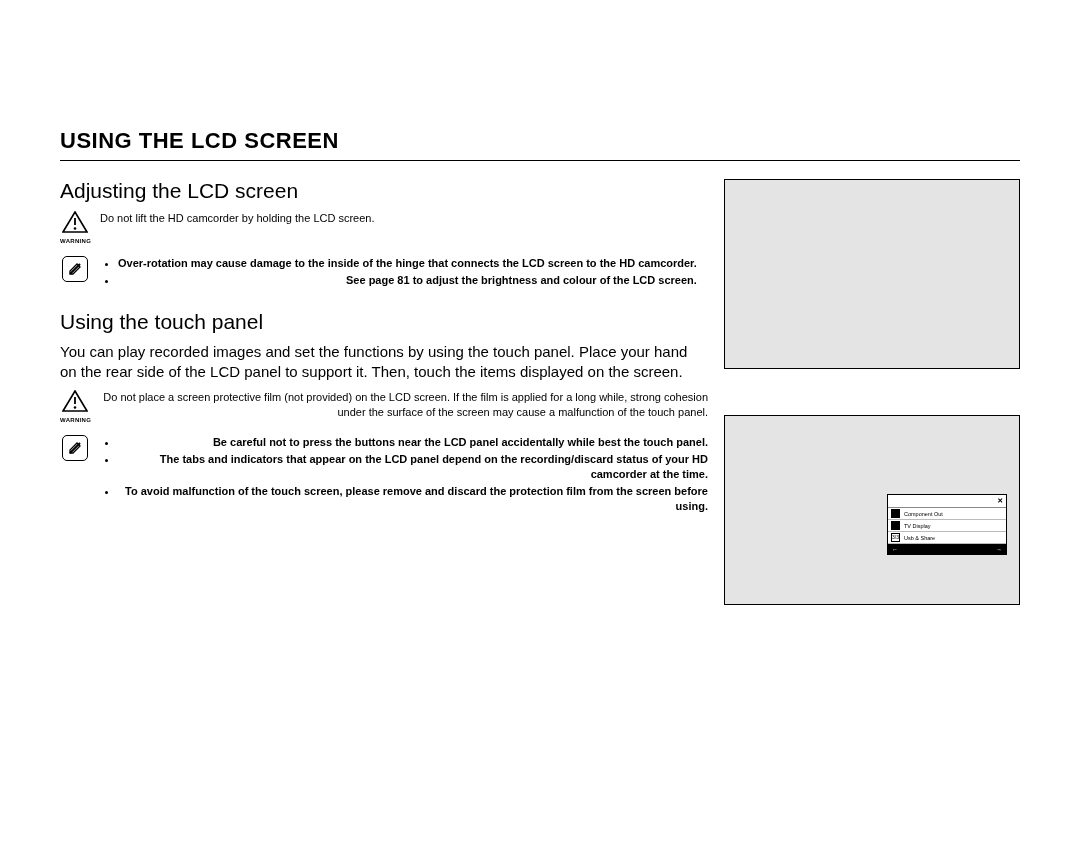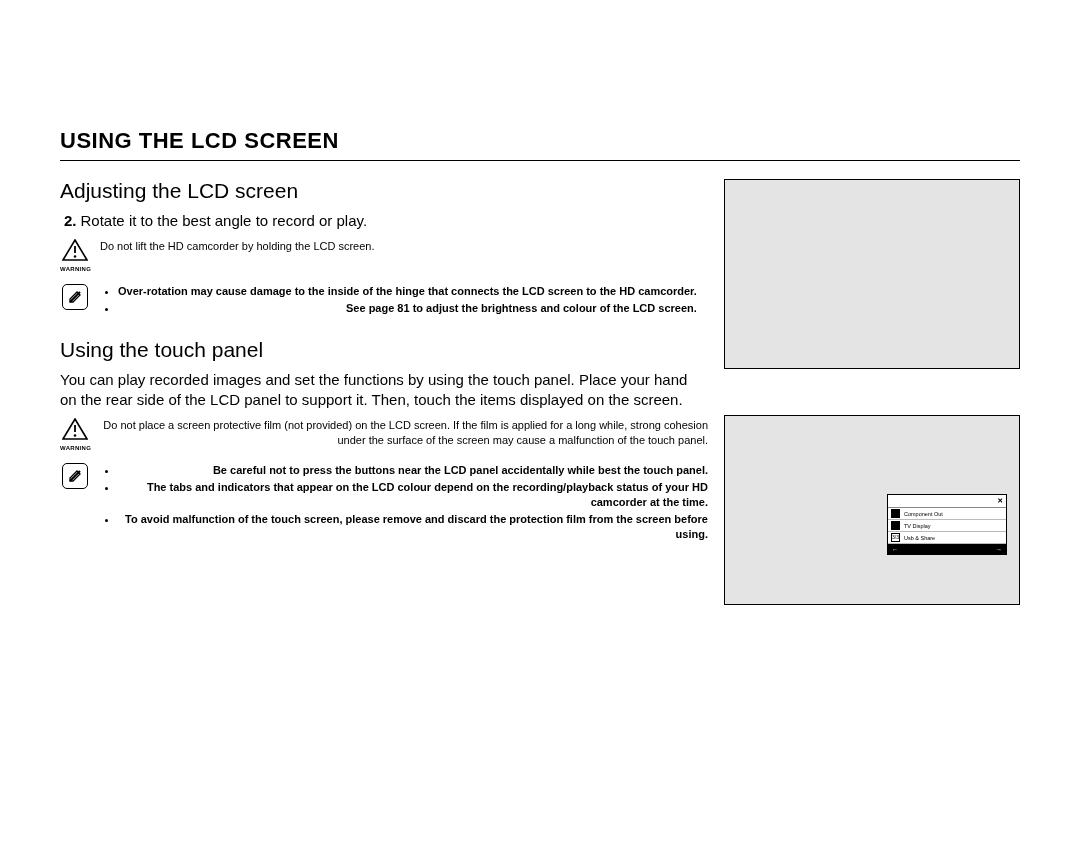--- a/index.html
+++ b/index.html
@@ -169,21 +169,20 @@
 
 <div class="page">
   <div class="section-title">USING THE LCD SCREEN</div>
 
   <div class="content-row">
     <div class="left-col">
 
       <div class="subheading">Adjusting the LCD screen</div>
 
       <div class="ol-steps">
-        <div><span class="num">2.</span><span>Rotate it to the best angle to record or play.</span></div>
       </div>
 
       <div class="icon-block">
         <div class="icon-box">
           <svg class="tri" viewBox="0 0 26 22">
             <polygon points="13,1 25,21 1,21" fill="none" stroke="#000" stroke-width="1.6"></polygon>
             <line x1="13" y1="7" x2="13" y2="14" stroke="#000" stroke-width="1.8"></line>
             <circle cx="13" cy="17.5" r="1.3" fill="#000"></circle>
           </svg>
           <div class="warning-label">WARNING</div>
@@ -229,21 +228,21 @@
           <div class="note-icon">
             <svg width="16" height="16" viewBox="0 0 16 16">
               <path d="M3 13 L13 3" stroke="#000" stroke-width="2" fill="none"></path>
               <path d="M3 13 L3 10 L10 3 L13 6 L6 13 Z" fill="none" stroke="#000" stroke-width="1.3"></path>
             </svg>
           </div>
         </div>
         <div class="icon-text">
           <ul>
             <li>Be careful not to press the buttons near the LCD panel accidentally while best the touch panel.</li>
-            <li>The tabs and indicators that appear on the LCD colour depend on the recording/playback status of your HD camcorder at the time.</li>
+            <li>The tabs and indicators that appear on the LCD panel depend on the recording/discard status of your HD camcorder at the time.</li>
             <li>To avoid malfunction of the touch screen, please remove and discard the protection film from the screen before using.</li>
           </ul>
         </div>
       </div>
 
     </div>
 
     <div class="right-col">
       <div class="figure first"></div>
 

